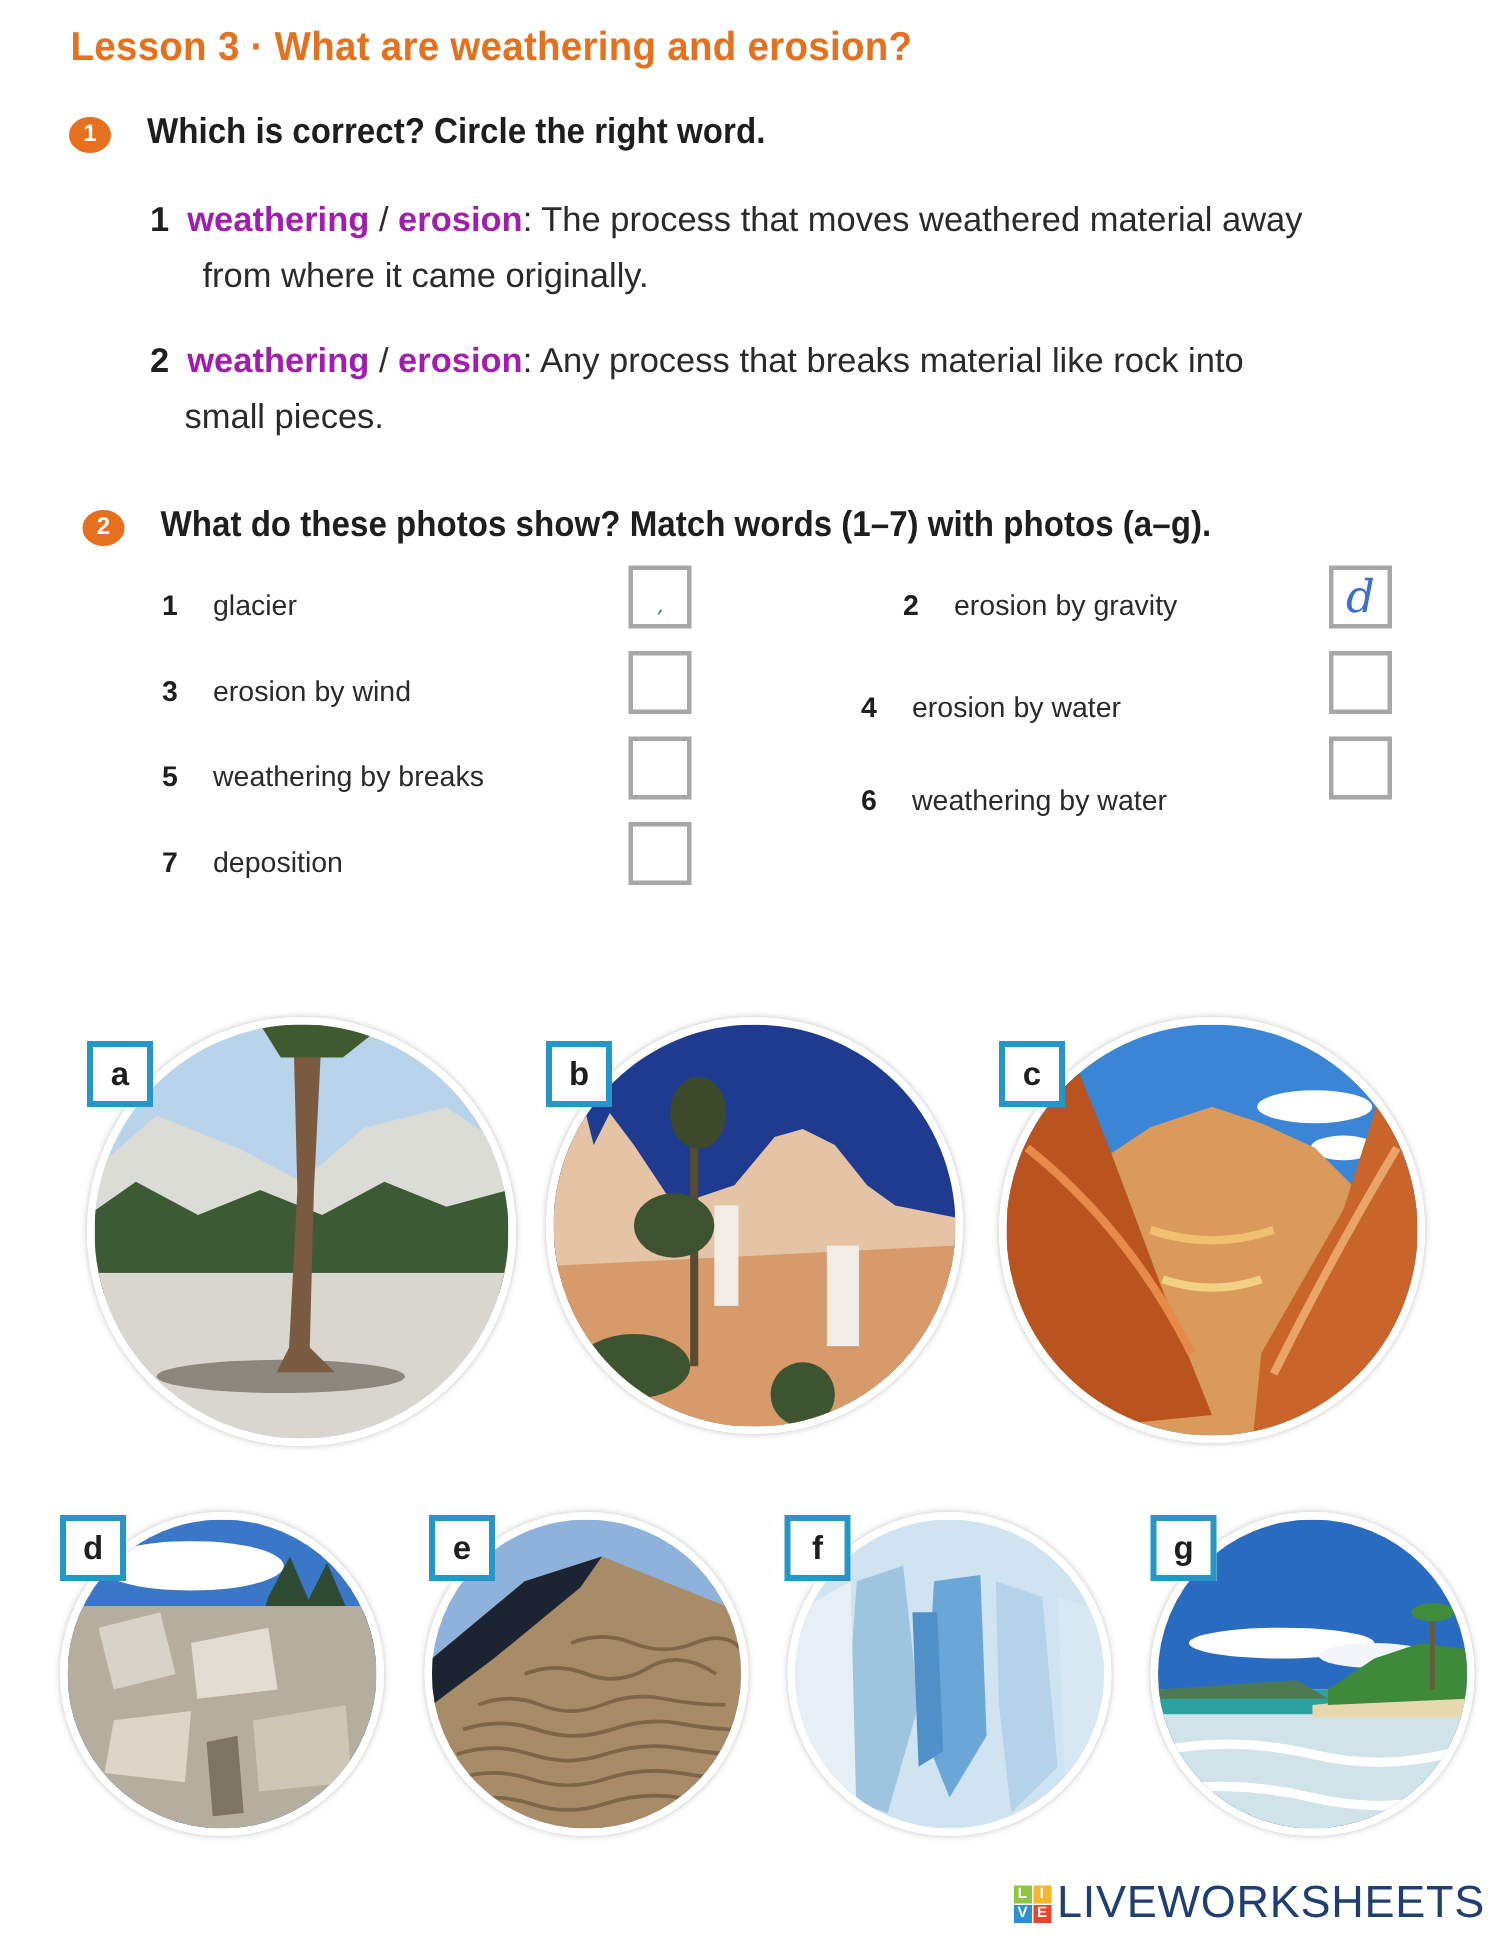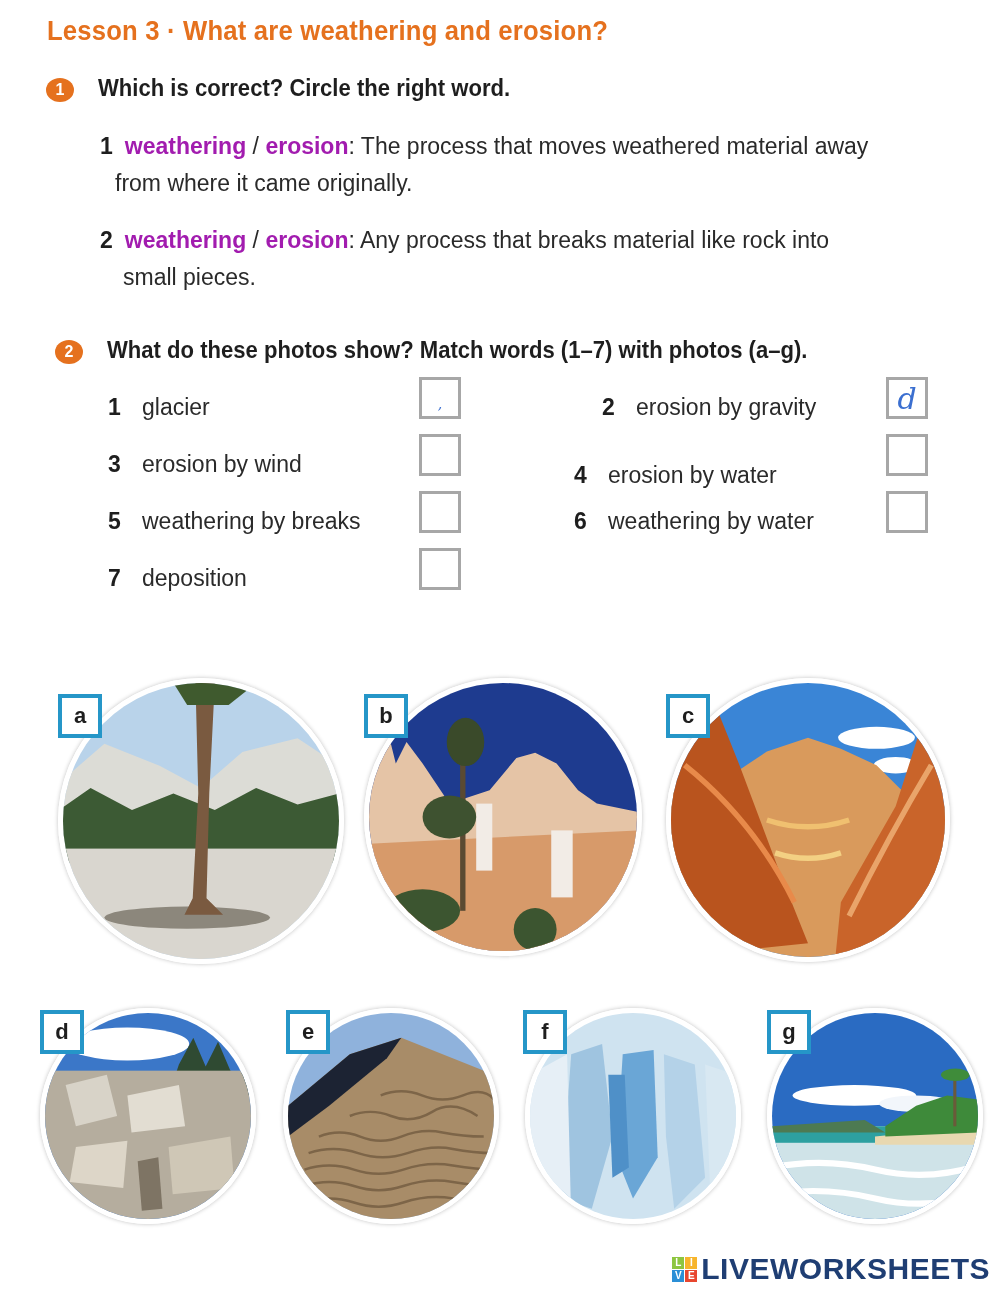--- a/index.html
+++ b/index.html
@@ -8,45 +8,45 @@
   .abs { position:absolute; }
   .title { left:47px; top:16px; font-size:27px; font-weight:bold; color:#e5711e;
            letter-spacing:0.2px; font-family:"Liberation Sans", sans-serif; transform:scaleX(0.95); transform-origin:left; }
   .q-badge { width:28px; height:24px; border-radius:50%; background:#e5711e; color:#fff;
              font-weight:bold; font-size:16px; display:flex; align-items:center; justify-content:center; }
   .q-text { font-size:24px; font-weight:bold; color:#1e1e1e; transform:scaleX(0.92); transform-origin:left; white-space:nowrap; }
   .item { font-size:23px; line-height:37px; color:#2a2a2a; }
   .item .num { font-weight:bold; margin-right:12px; color:#1e1e1e; }
   .item .opt { color:#a21caf; font-weight:bold; cursor:pointer; }
   .item .slash { color:#2a2a2a; }
-  .m-row { font-size:23px; color:#2a2a2a; white-space:nowrap; }
+  .m-row { font-size:19px; color:#2a2a2a; white-space:nowrap; }
   .m-row .num { font-weight:bold; display:inline-block; width:34px; color:#1e1e1e; }
   .box { width:42px; height:42px; border:3px solid #a7a7a7; box-sizing:border-box; background:#fff;
          display:flex; align-items:center; justify-content:center; color:#3b6fd0;
          font-family:"DejaVu Serif", serif; font-style:italic; font-size:30px; cursor:text; }
   .photo { border-radius:50%; overflow:hidden; border:5px solid #ffffff;
            box-shadow:0 0 4px rgba(0,0,0,0.25); box-sizing:border-box; }
   .label { width:44px; height:44px; border:4px solid #2596c8; background:#fff; box-sizing:border-box;
            display:flex; align-items:center; justify-content:center; font-weight:bold; font-size:22px; color:#1e1e1e; }
   .logo { right:10px; top:1252px; display:flex; align-items:center; gap:4px; }
   .logo-grid { display:grid; grid-template-columns:12px 12px; grid-template-rows:12px 12px; gap:1px; }
   .logo-grid span { font-size:10px; font-weight:bold; color:#fff; display:flex; align-items:center; justify-content:center; }
-  .logo-text { font-size:30px; font-weight:bold; color:#1f3e73; letter-spacing:0.5px; }
+  .logo-text { font-size:30px; font-weight:normal; color:#1f3e73; letter-spacing:0.5px; }
 </style>
 </head>
 <body>
 
 <div class="abs title">Lesson 3 · What are weathering and erosion?</div>
 
 <div class="abs q-badge" style="left:46px;top:78px;">1</div>
 <div class="abs q-text" style="left:98px;top:74px;">Which is correct? Circle the right word.</div>
 
 <div class="abs item" style="left:100px;top:128px;width:860px;">
   <span class="num">1</span><span class="opt">weathering</span><span class="slash"> / </span><span class="opt">erosion</span><span>: The process that moves weathered material away</span><br>
-  <span style="display:inline-block;margin-left:15px;">from where it came originally.</span>
+  <span style="display:inline-block;margin-left:35px;">from where it came originally.</span>
 </div>
 
 <div class="abs item" style="left:100px;top:222px;width:860px;">
   <span class="num">2</span><span class="opt">weathering</span><span class="slash"> / </span><span class="opt">erosion</span><span>: Any process that breaks material like rock into</span><br>
   <span style="display:inline-block;margin-left:23px;">small pieces.</span>
 </div>
 
 <div class="abs q-badge" style="left:55px;top:340px;">2</div>
 <div class="abs q-text" style="left:107px;top:336px;">What do these photos show? Match words (1–7) with photos (a–g).</div>
 
@@ -58,21 +58,21 @@
 
 <div class="abs m-row" style="left:108px;top:451px;"><span class="num">3</span><span>erosion by wind</span></div>
 <div class="abs box" style="left:419px;top:434px;"></div>
 
 <div class="abs m-row" style="left:574px;top:462px;"><span class="num">4</span><span>erosion by water</span></div>
 <div class="abs box" style="left:886px;top:434px;"></div>
 
 <div class="abs m-row" style="left:108px;top:508px;"><span class="num">5</span><span>weathering by breaks</span></div>
 <div class="abs box" style="left:419px;top:491px;"></div>
 
-<div class="abs m-row" style="left:574px;top:508px;"><span class="num">6</span><span>weathering by water</span></div>
+<div class="abs m-row" style="left:574px;top:524px;"><span class="num">6</span><span>weathering by water</span></div>
 <div class="abs box" style="left:886px;top:491px;"></div>
 
 <div class="abs m-row" style="left:108px;top:565px;"><span class="num">7</span><span>deposition</span></div>
 <div class="abs box" style="left:419px;top:548px;"></div>
 
 <div class="abs photo" style="left:58px;top:678px;width:286px;height:286px;">
   <svg width="100%" height="100%" viewBox="0 0 100 100" preserveAspectRatio="none">
     <rect width="100" height="100" fill="#b9d3ea"></rect>
     <polygon points="0,35 15,22 35,30 50,38 65,25 85,20 100,30 100,60 0,60" fill="#dcdcd6"></polygon>
     <polygon points="0,45 10,38 25,46 40,40 55,46 70,38 85,44 100,40 100,65 0,65" fill="#3c5a34"></polygon>

